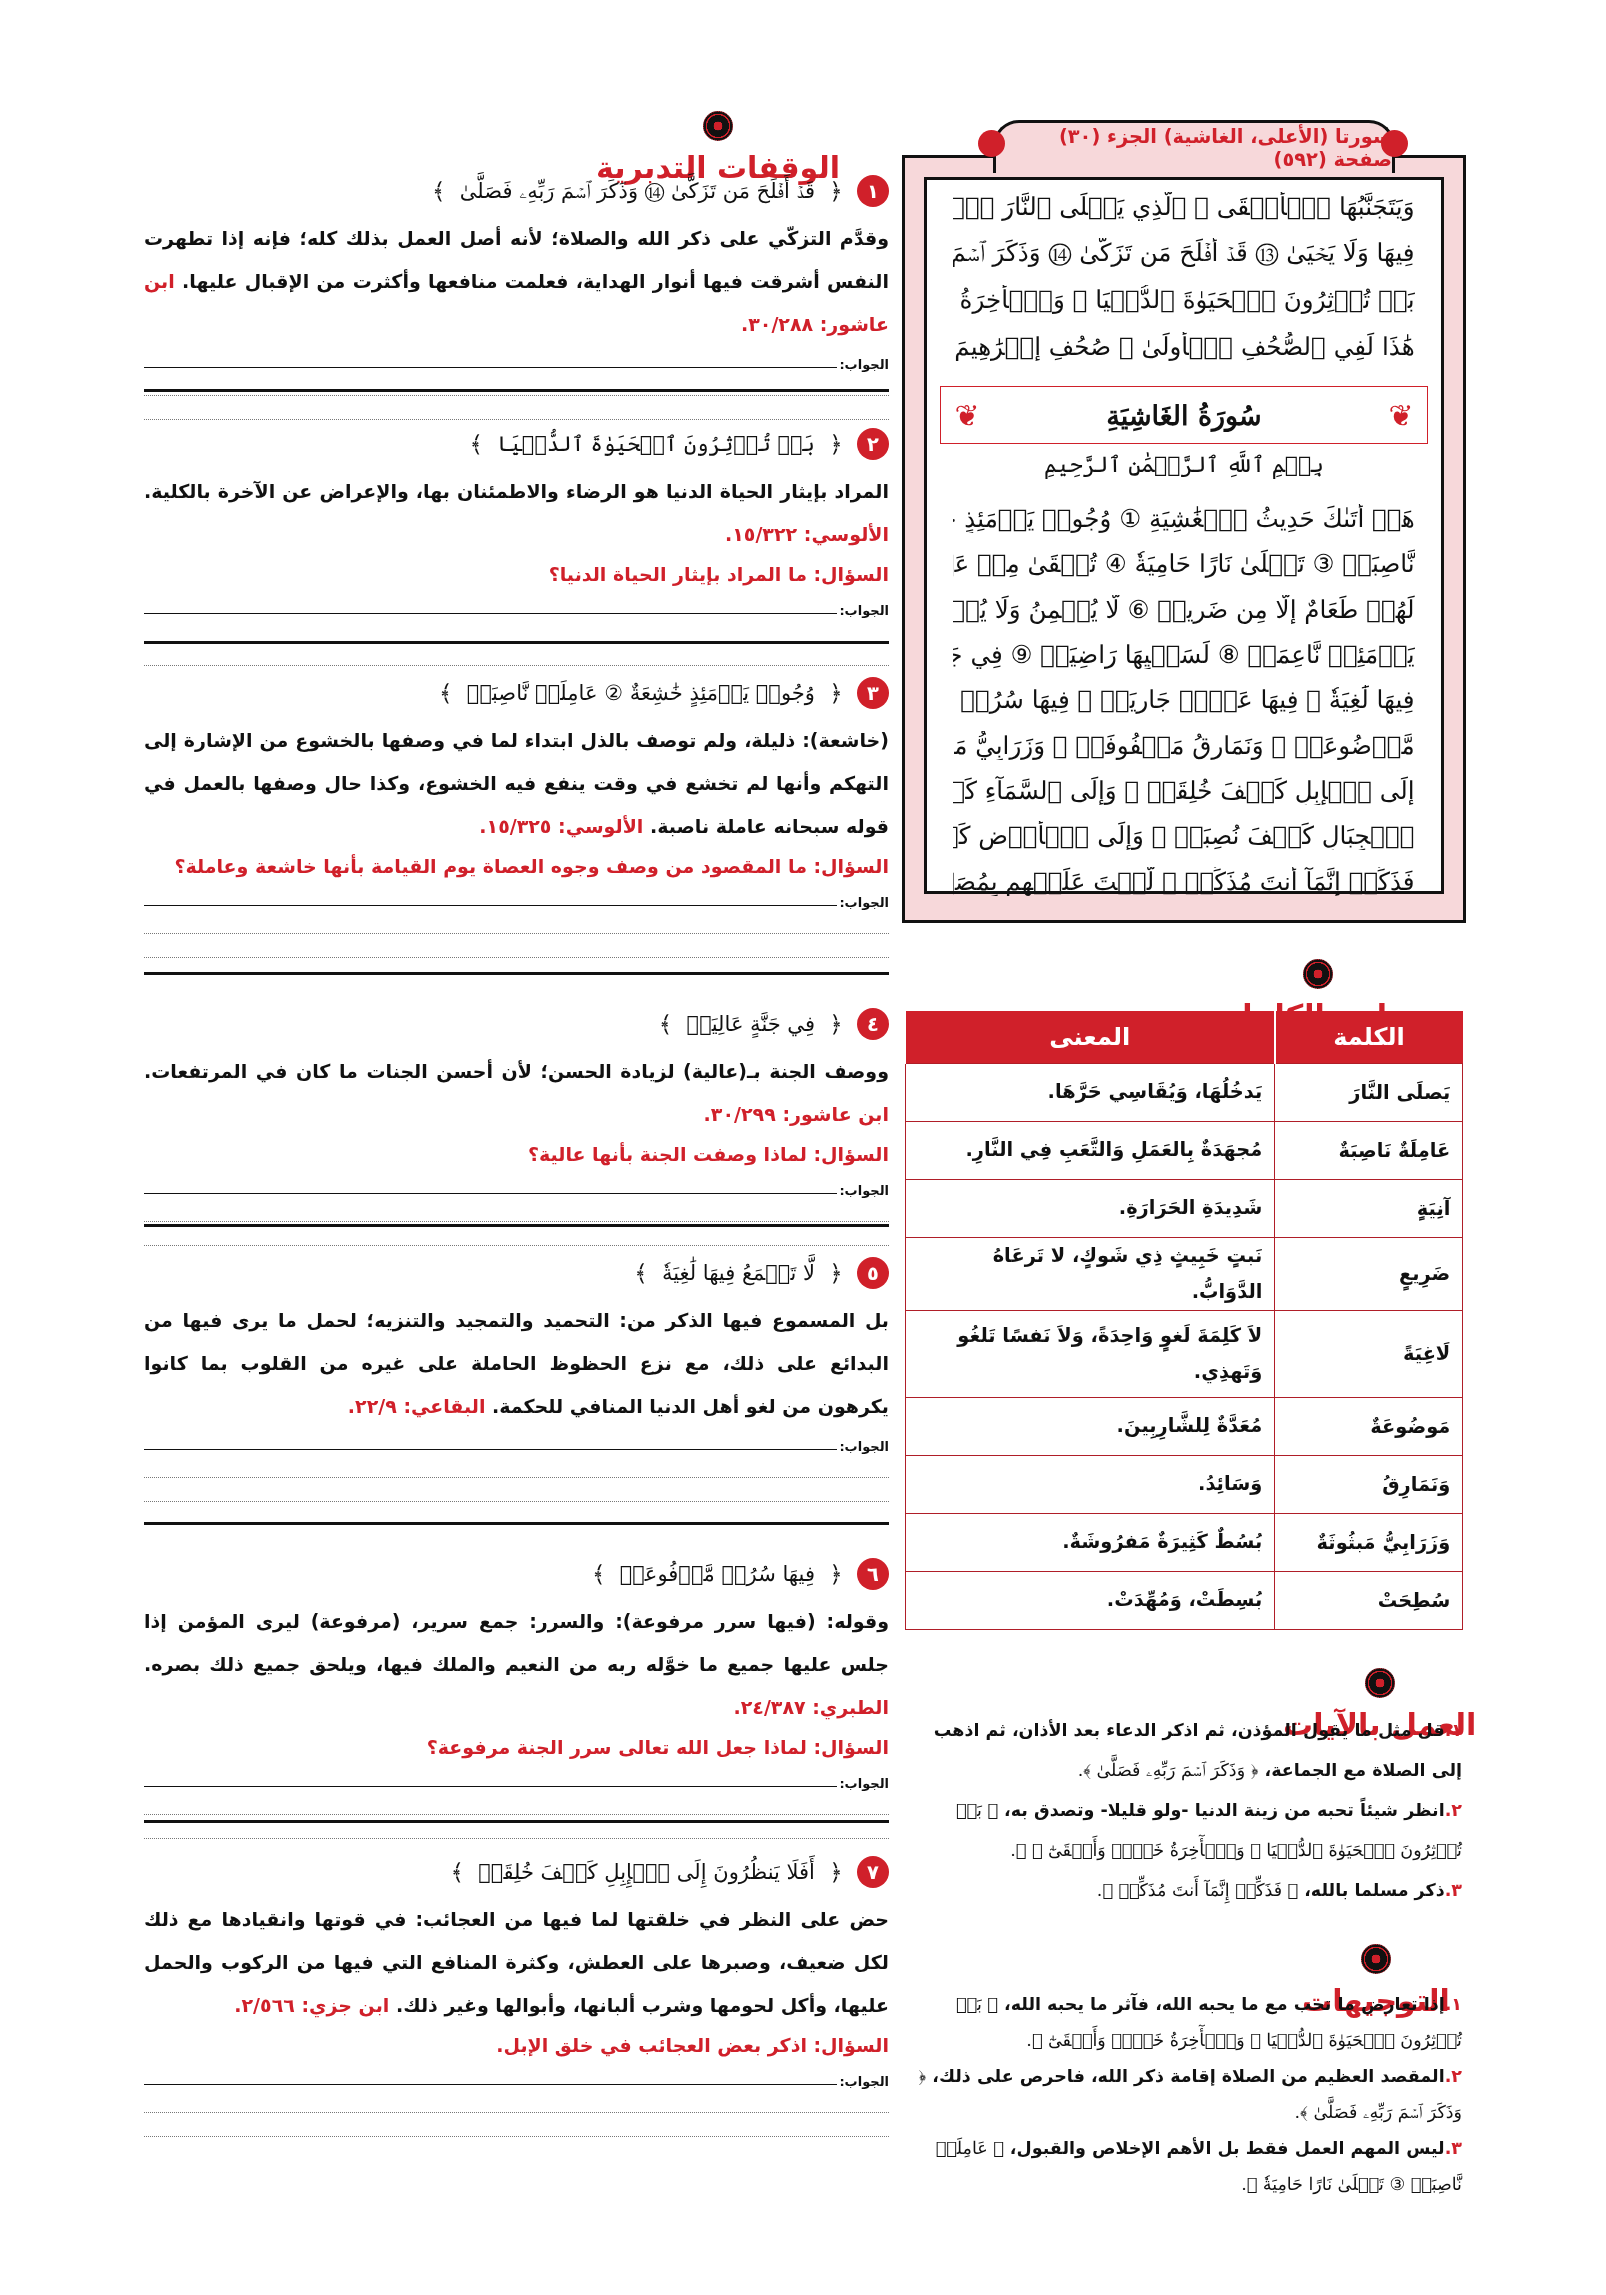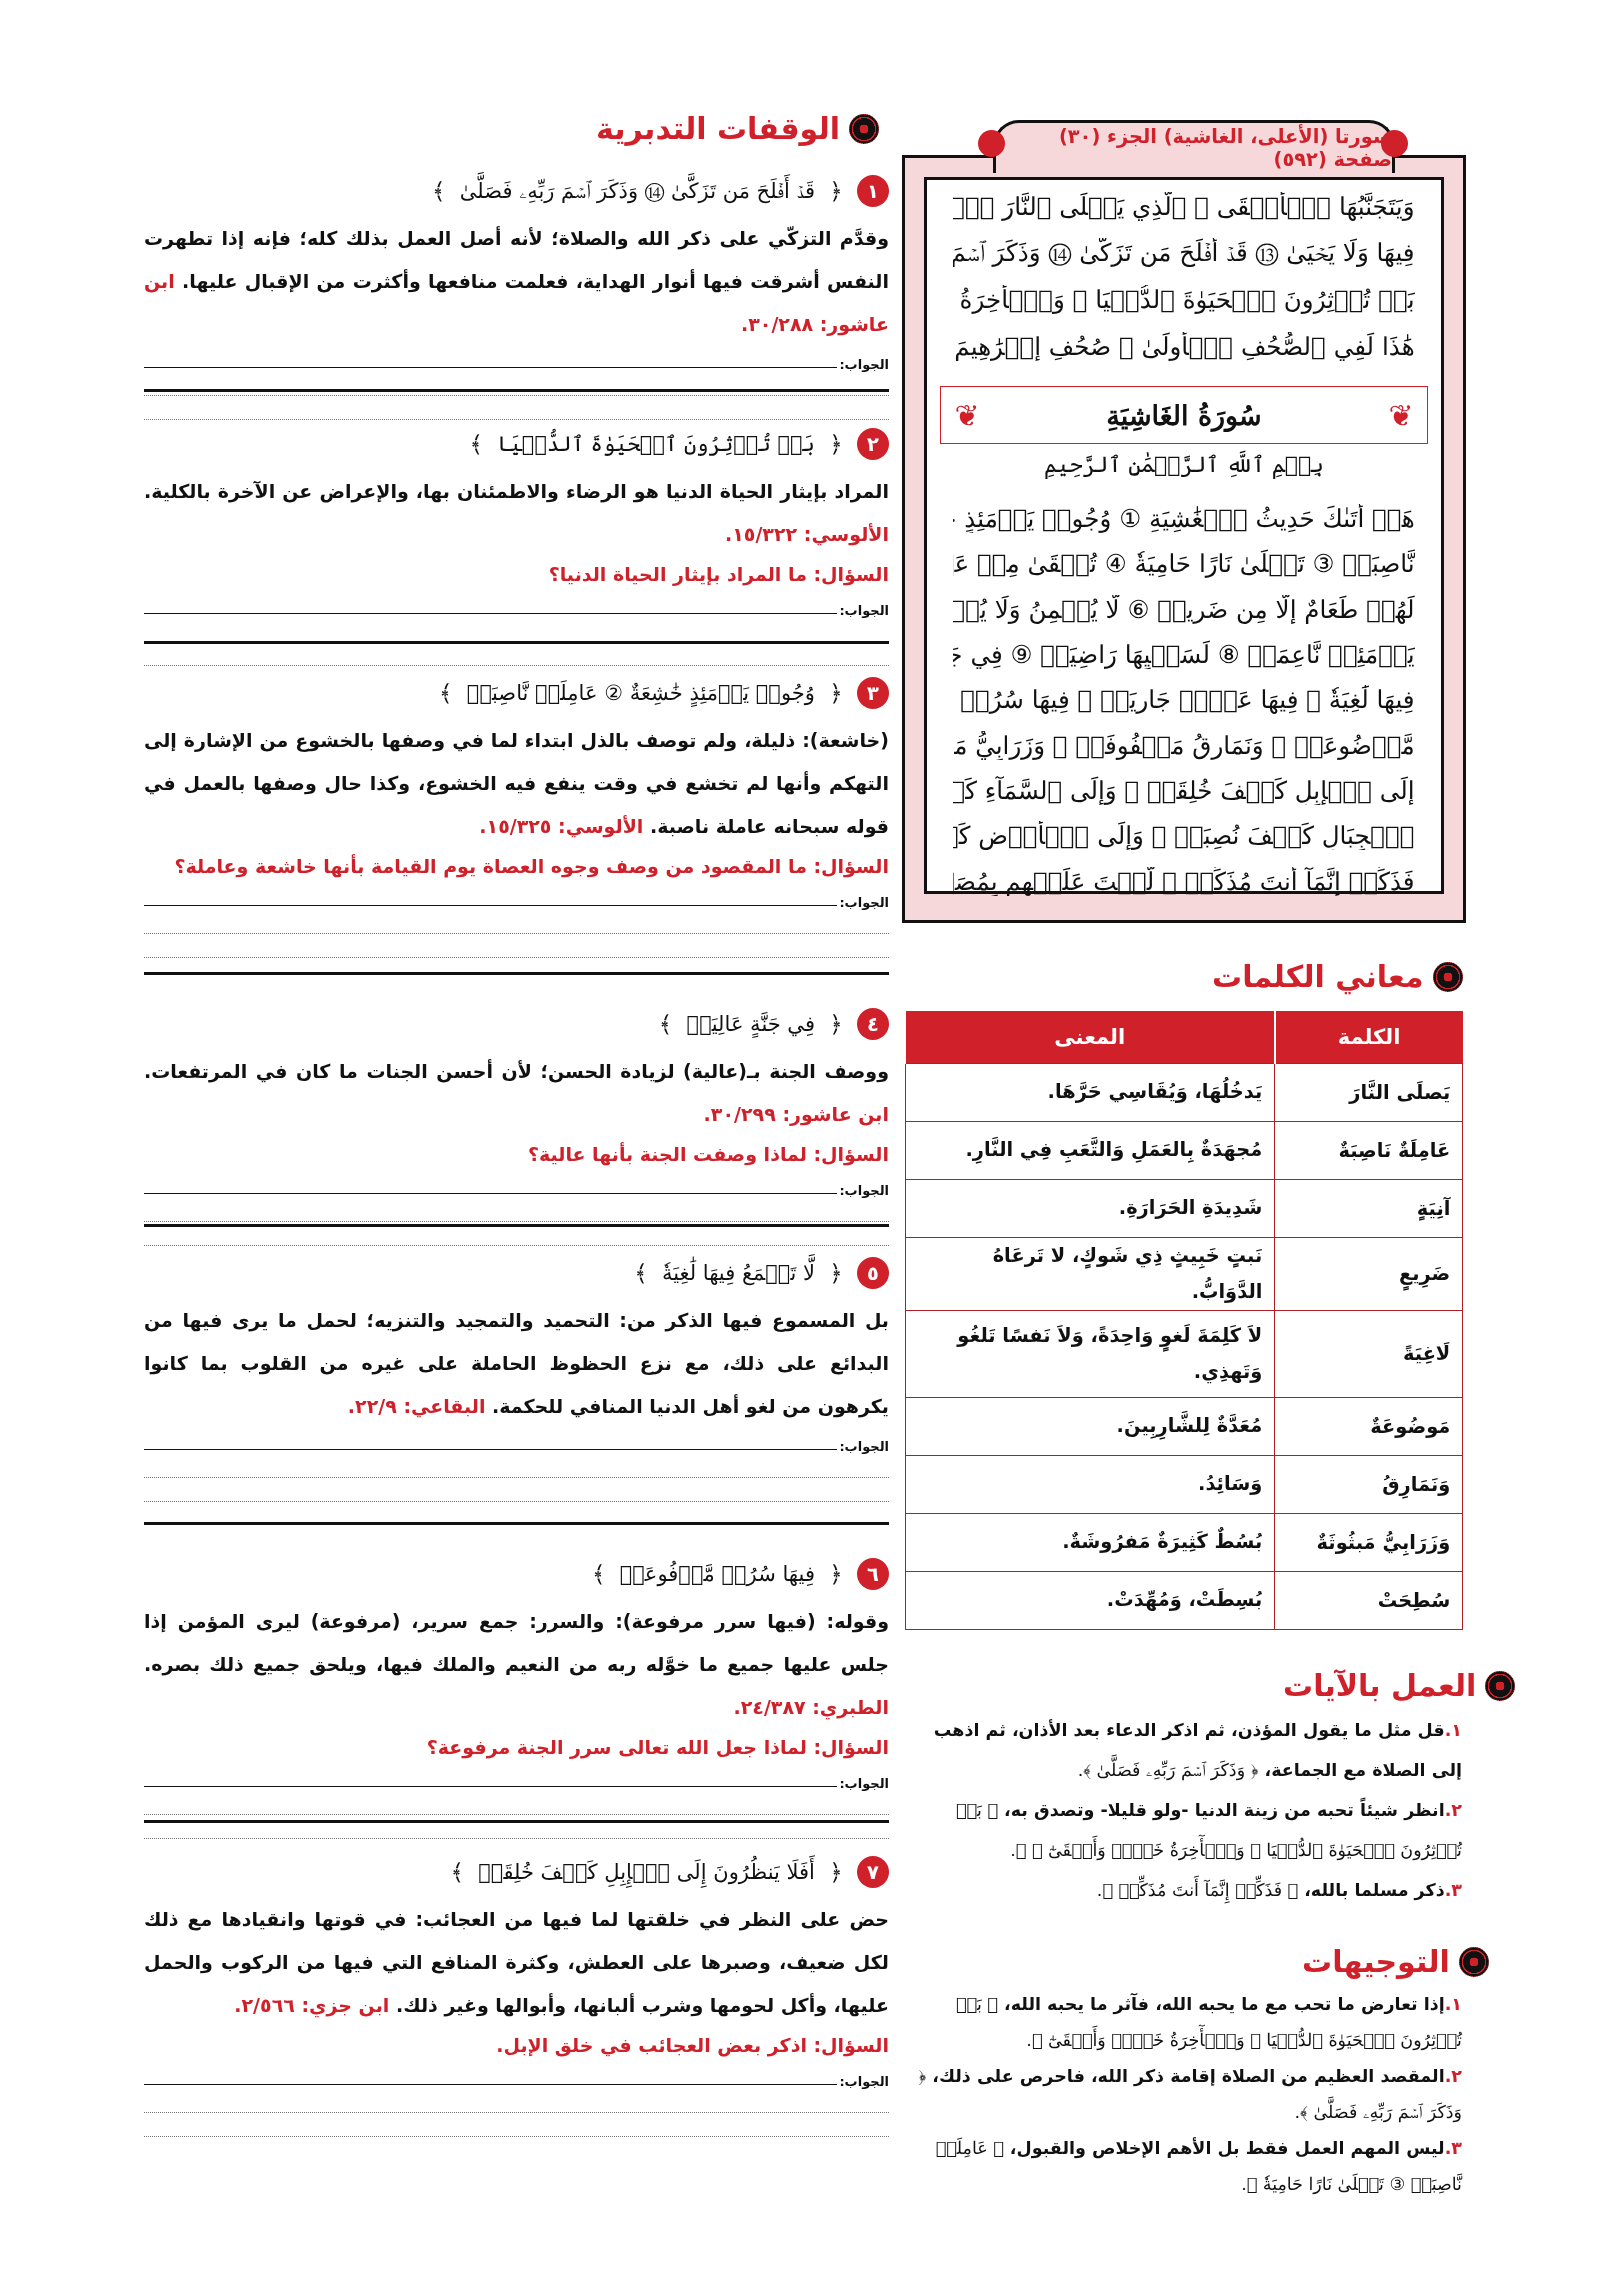--- a/index.html
+++ b/index.html
@@ -1,21 +1,21 @@
 <!DOCTYPE html>
 <html style="font-size:10.4px"><head>
 <meta charset="utf-8">
 <style>
   * { box-sizing: border-box; margin: 0; padding: 0; }
   html, body { width: 1607px; height: 2295px; background: #ffffff; }
   body { position: relative; font-family: "DejaVu Sans", sans-serif; color: #111; direction: rtl; overflow: hidden; }
   .red { color: #d0202a; }
 
   
-  .sec-head { position: absolute; display: flex; align-items: center; gap: 9px; font-weight: bold; color: #d0202a; font-size: 30px; }
+  .sec-head { position: absolute; display: flex; align-items: center; gap: 9px; font-weight: bold; color: #d0202a; font-size: 30px; flex-direction: column; }
   .rosette { width: 30px; height: 30px; border-radius: 50%; background: radial-gradient(circle, #d0202a 0 22%, #111 23% 55%, #d0202a 56% 62%, #111 63%); border: 1.9px dotted #d0202a; flex: none; }
 
   
   #reflections { position: absolute; left: 144px; top: 110px; width: 745px; }
   .item { position: absolute; left: 0; width: 745px; }
   .verse-line { display: flex; align-items: center; justify-content: flex-start; gap: 14.3px; height: 52px; }
   .num-badge { width: 32px; height: 32px; border-radius: 50%; background: #d0202a; color: #fff; font-weight: bold; font-size: 19.4px; display: flex; align-items: center; justify-content: center; flex: none; }
   .verse { font-family: "DejaVu Serif", serif; font-size: 21px; white-space: nowrap; }
   .orn { font-family: "DejaVu Serif", serif; font-size: 23px; color: #111; }
   .tafsir { font-weight: bold; font-size: 19px; line-height: 43px; text-align: justify; }
@@ -32,21 +32,21 @@
   .mushaf-title { position: absolute; left: 993px; top: 120px; width: 402px; height: 53px; background: #f7d8da; border: 3.2px solid #111; border-bottom: none; border-radius: 26px 26px 0 0; display: flex; align-items: center; justify-content: center; font-weight: bold; font-size: 19.4px; color: #d0202a; z-index: 2; }
   .dot { position: absolute; width: 27px; height: 27px; border-radius: 50%; background: #d0202a; z-index: 3; }
   .qline { position: absolute; left: 26px; right: 26px; font-family: "DejaVu Serif", serif; font-size: 24.6px; text-align: center; white-space: nowrap; overflow: hidden; }
   .surah-banner { position: absolute; left: 13px; right: 13px; height: 58px; border: 1.3px solid #d0202a; display: flex; align-items: center; justify-content: space-between; padding: 0 13px; }
   .surah-name { font-family: "DejaVu Serif", serif; font-size: 27px; font-weight: bold; }
   .flourish { color: #d0202a; font-size: 30px; }
   .basmala { position: absolute; left: 0; right: 0; text-align: center; font-family: "DejaVu Serif", serif; font-size: 22px; }
 
   
   #meanings-table { position: absolute; left: 904px; top: 1011px; width: 559px; border-collapse: collapse; }
-  #meanings-table th { background: #d0202a; color: #fff; font-size: 21px; font-weight: bold; height: 52px; border-left: 2.6px solid #fff; }
+  #meanings-table th { background: #d0202a; color: #fff; font-size: 24px; font-weight: bold; height: 52px; border-left: 2.6px solid #fff; }
   #meanings-table td { border: 1.9px solid #b01e28; font-weight: bold; font-size: 19.4px; padding: 0 11.7px; height: 58px; }
   #meanings-table td.word { width: 188px; text-align: right; }
   #meanings-table td.meaning { text-align: right; line-height: 36px; }
 
   
   .list { position: absolute; left: 904px; width: 558px; font-weight: bold; font-size: 17.5px; line-height: 40px; }
   .list .li-num { color: #d0202a; }
   .list .q { font-family: "DejaVu Serif", serif; font-weight: normal; }
 </style>
 </head>

